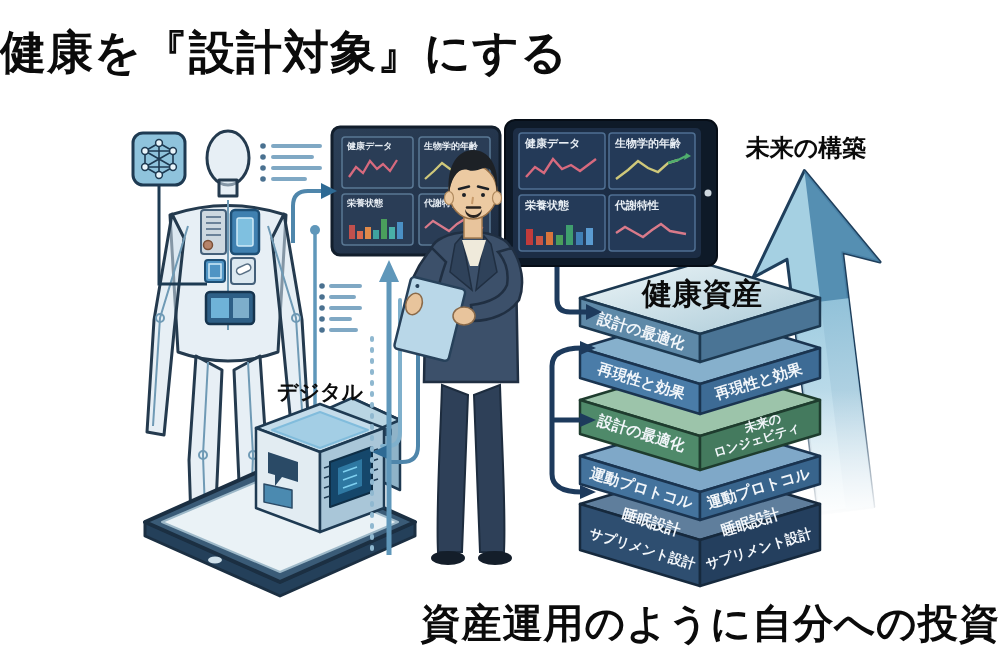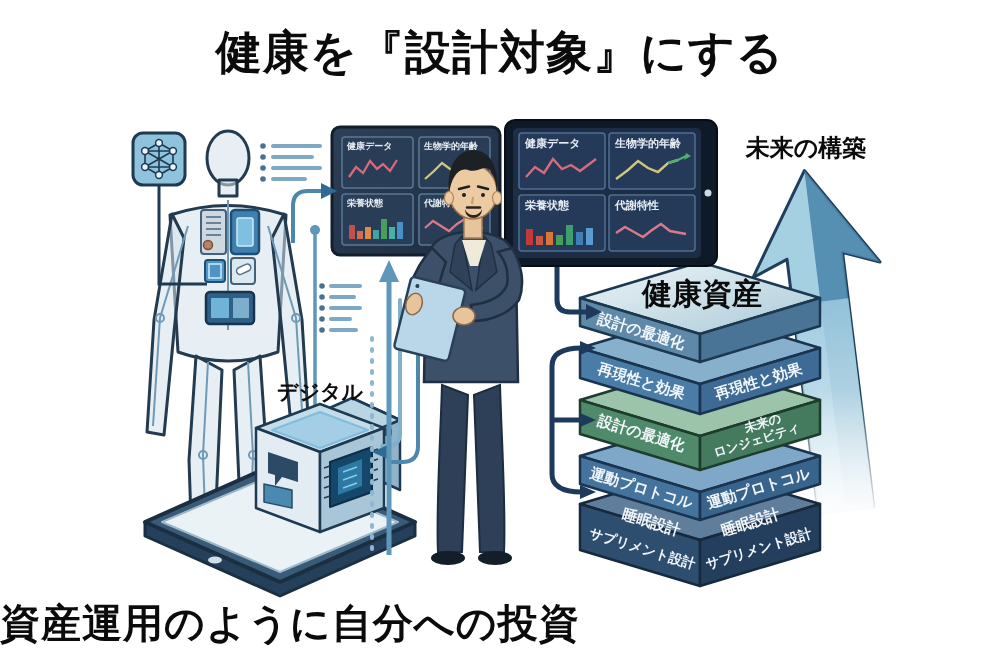--- a/index.html
+++ b/index.html
@@ -1,20 +1,20 @@
 <!DOCTYPE html>
 <html><head>
 <meta charset="utf-8">
 <style>
   html,body{margin:0;padding:0;background:#ffffff;}
   .canvas{position:relative;width:1000px;height:672px;background:#ffffff;overflow:hidden;
           font-family:"DejaVu Sans",sans-serif;}
-  .title{position:absolute;top:22px;left:0;width:100%;text-align:center;
+  .title{position:absolute;top:22px;left:0;width:100%;text-align:left;
          font-size:46px;font-weight:900;color:#0b0b0b;letter-spacing:1px;}
-  .caption{position:absolute;top:596px;left:0;width:100%;text-align:left;
+  .caption{position:absolute;top:596px;left:0;width:100%;text-align:right;
          font-size:40px;font-weight:900;color:#0b0b0b;letter-spacing:1px;}
   svg{position:absolute;top:0;left:0;}
   text{font-family:"DejaVu Sans",sans-serif;}
   .facetxt{fill:#f2f6fa;font-weight:bold;}
 </style>
 </head>
 <body>
 
 <div class="canvas">
 

